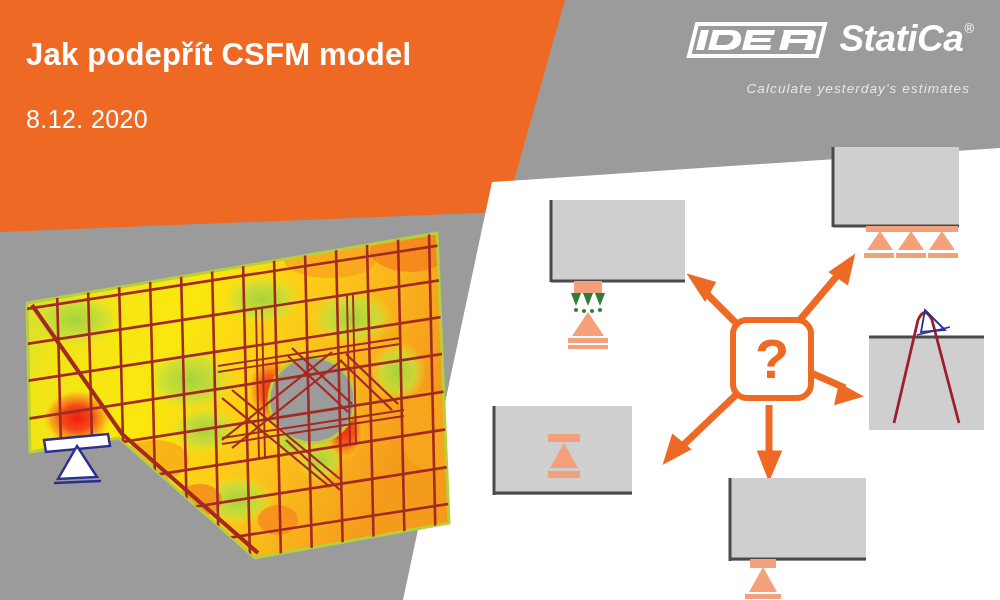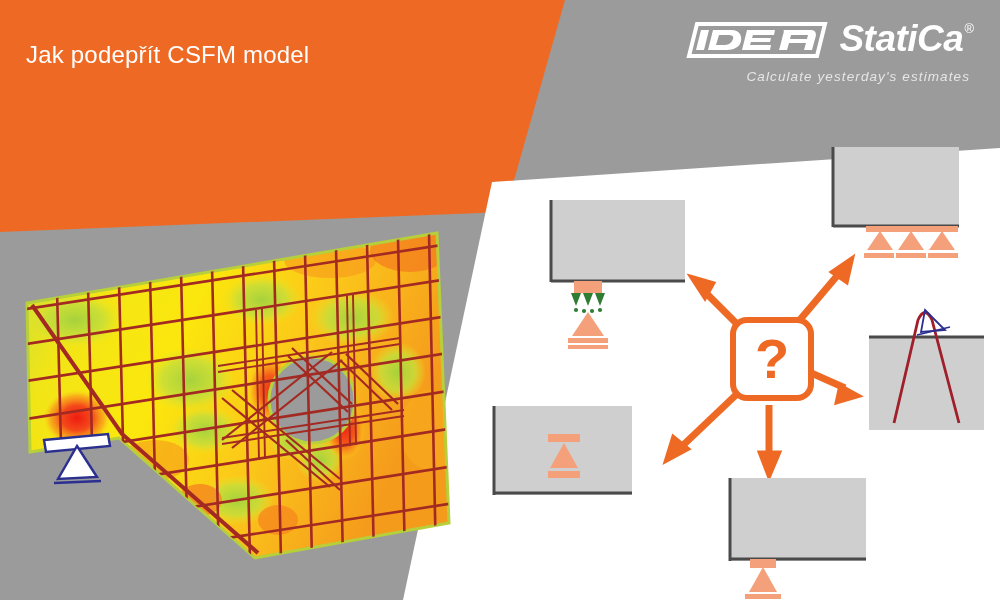--- a/index.html
+++ b/index.html
@@ -12,21 +12,21 @@
   }
   #stage{position:absolute;inset:0;width:1000px;height:600px;}
   .layer{position:absolute;top:0;left:0;width:1000px;height:600px;}
 
   
   #headline{
     position:absolute;left:26px;top:34px;width:470px;
     z-index:6;color:#ffffff;
   }
   #headline .t-line{
-    font-size:24px;line-height:42px;font-weight:400;letter-spacing:.2px;
+    font-size:31px;line-height:42px;font-weight:700;letter-spacing:.2px;
     white-space:nowrap;
   }
   #headline .date{
     margin-top:28px;font-size:25px;line-height:30px;font-weight:400;
     letter-spacing:.4px;
   }
 
   
   #logo{
     position:absolute;right:26px;top:20px;z-index:6;
@@ -37,21 +37,21 @@
   #logo .statica{
     font-size:37px;line-height:37px;font-weight:700;font-style:italic;
     letter-spacing:-0.5px;color:#fff;margin-left:10px;
     font-family:"Liberation Sans", sans-serif;
   }
   #logo .reg{
     font-size:13px;line-height:13px;vertical-align:super;color:#fff;
     margin-left:1px;margin-top:2px;font-style:normal;font-weight:400;
   }
   #logo .tagline{
-    margin-top:9px;margin-right:4px;
+    margin-top:21px;margin-right:4px;
     font-size:13.5px;font-style:italic;letter-spacing:1.1px;
     color:#e6e6e6;font-family:"Liberation Sans", sans-serif;
     white-space:nowrap;
   }
 </style>
 </head>
 <body>
 
 <div id="stage">
 
@@ -286,20 +286,21 @@
       <g>
         <rect x="750" y="559" width="26" height="9" fill="#f4a07a"></rect>
         <polygon points="763,567 777,592 749,592" fill="#f4a07a"></polygon>
         <rect x="745" y="594" width="36" height="5" fill="#f4a07a"></rect>
       </g>
     </g>
   </svg>
 
   <div id="headline">
     <div class="t-line">Jak podepřít CSFM model</div>
+    <div class="date">8.12. 2020</div>
   </div>
 
   <div id="logo">
     <div class="logo-row">
       <svg class="idea-mark" width="150" height="40" viewBox="0 0 150 40">
         <g fill="none" stroke="#ffffff" stroke-width="4">
 
           <path d="M10,36 L18,4 L146,4 L138,36 Z"></path>
         </g>
         <g fill="#ffffff">

